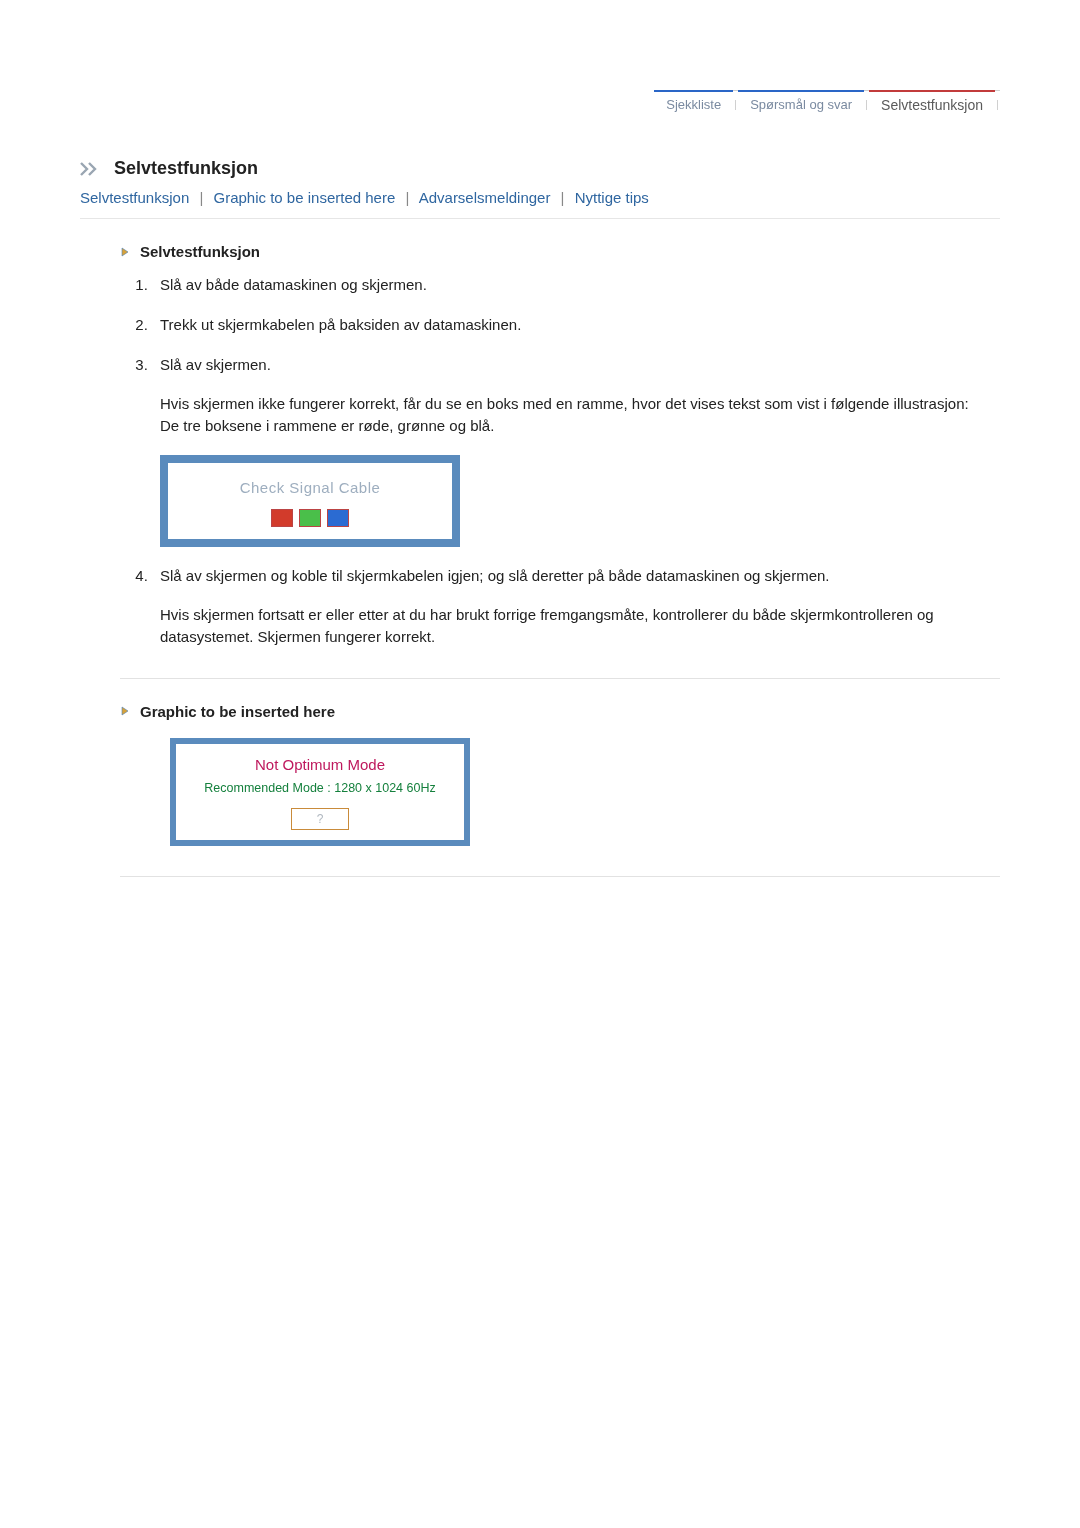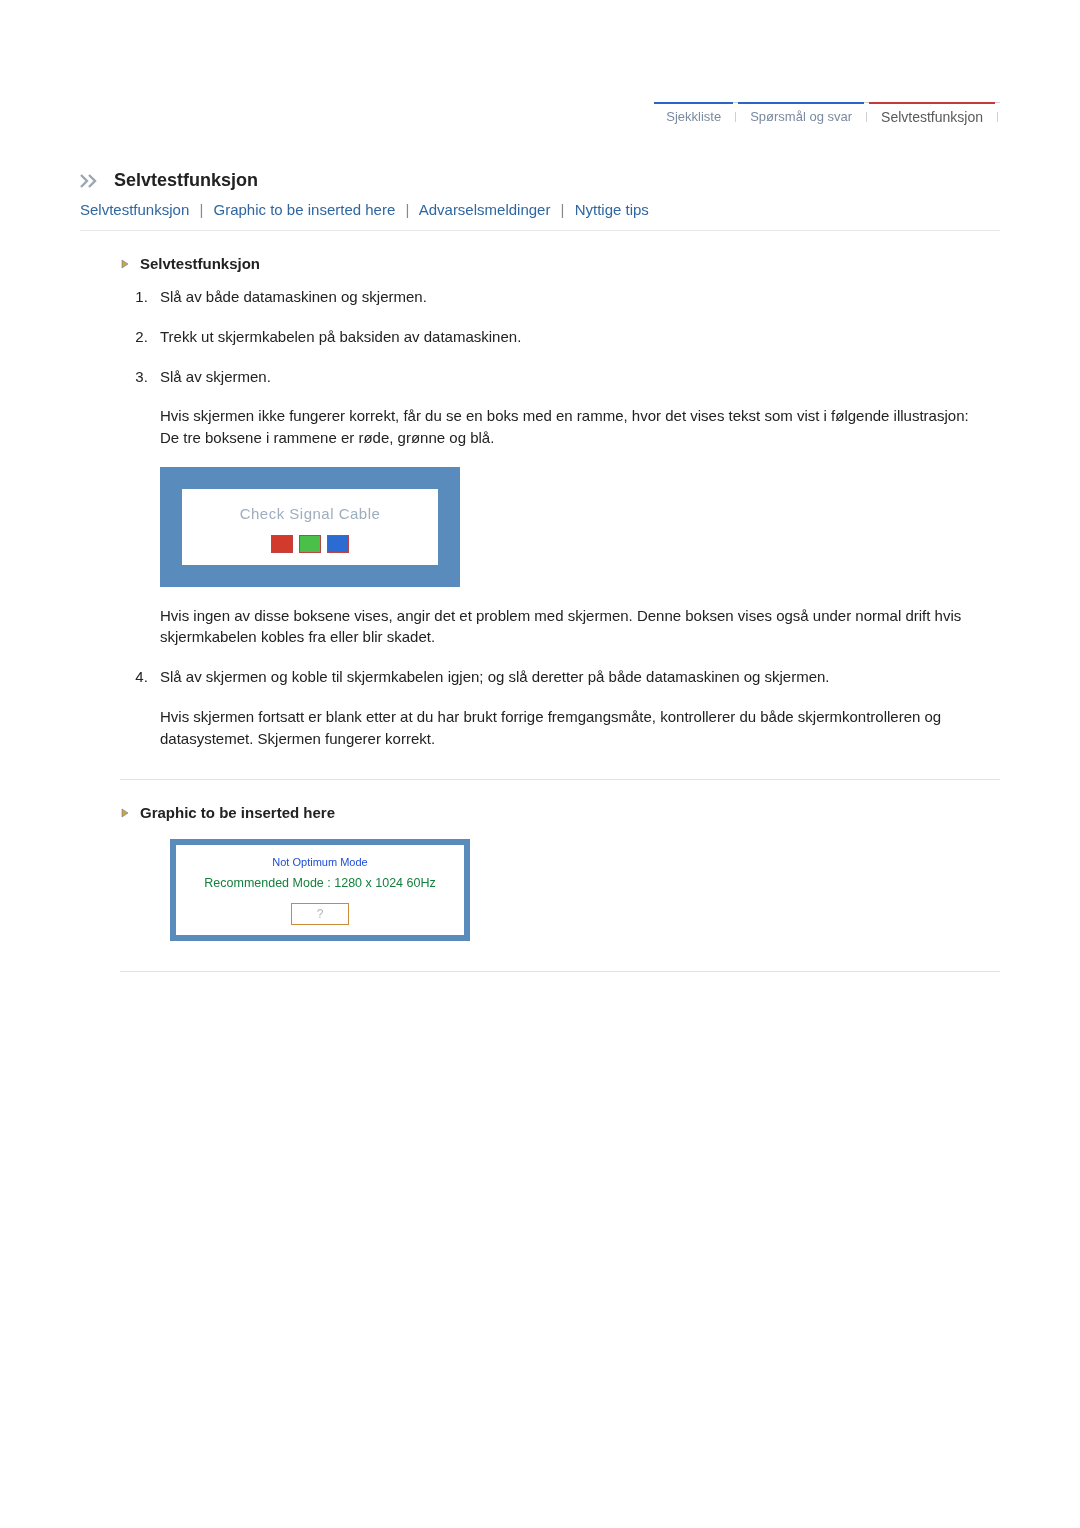--- a/index.html
+++ b/index.html
@@ -5,21 +5,21 @@
   html, body {
     margin: 0;
     padding: 0;
     background: #ffffff;
     font-family: Verdana, Arial, sans-serif;
     font-size: 15px;
     color: #222;
   }
   .page {
     width: 1080px;
-    margin: 12px auto;
+    margin: 0 auto;
     padding: 90px 80px 80px 80px;
     box-sizing: border-box;
   }
   
   .topnav-wrap {
     width: 100%;
     display: flex;
     justify-content: flex-end;
     margin-bottom: 40px;
   }
@@ -130,21 +130,21 @@
   }
   ol.steps > li .para {
     margin-top: 18px;
   }
 
   
   .monitor {
     width: 300px;
     margin: 18px 0 18px 0;
     background: #5a8bbd;
-    padding: 22px;
+    padding: 8px;
     box-sizing: border-box;
   }
   .monitor .screen {
     background: #ffffff;
     padding: 14px 8px 12px 8px;
     text-align: center;
   }
   .monitor .screen .msg1 {
     color: #9eaebf;
     font-size: 15px;
@@ -171,22 +171,22 @@
     background: #5a8bbd;
     padding: 6px;
     box-sizing: border-box;
   }
   .monitor2 .screen {
     background: #ffffff;
     padding: 10px 8px 10px 8px;
     text-align: center;
   }
   .monitor2 .line1 {
-    color: #1d4ed8;
-    font-size: 11px;
+    color: #be185d;
+    font-size: 15px;
     margin-bottom: 3px;
   }
   .monitor2 .line2 {
     color: #15803d;
     font-size: 12.5px;
     margin-bottom: 10px;
   }
   .monitor2 .btn {
     display: inline-block;
     border: 1px solid #c98b3a;
@@ -278,25 +278,24 @@
         <div class="screen">
           <div class="msg1">Check Signal Cable</div>
           <div class="swatches">
             <div class="box red"></div>
             <div class="box green"></div>
             <div class="box blue"></div>
           </div>
         </div>
       </div>
 
-      <div class="para">Hvis ingen av disse boksene vises, angir det et problem med skjermen. Denne boksen vises også under normal drift hvis skjermkabelen kobles fra eller blir skadet.</div>
     </li>
     <li>
       <span>Slå av skjermen og koble til skjermkabelen igjen; og slå deretter på både datamaskinen og skjermen.</span>
-      <div class="para">Hvis skjermen fortsatt er blank etter at du har brukt forrige fremgangsmåte, kontrollerer du både skjermkontrolleren og datasystemet. Skjermen fungerer korrekt.</div>
+      <div class="para">Hvis skjermen fortsatt er eller etter at du har brukt forrige fremgangsmåte, kontrollerer du både skjermkontrolleren og datasystemet. Skjermen fungerer korrekt.</div>
     </li>
   </ol>
 
   <hr class="medium">
 
   <div class="subhead">
     <span class="mini-arrow">
       <svg width="12" height="12" viewBox="0 0 12 12">
         <path d="M2 2 L8 6 L2 10 Z" fill="#d7a23a"></path>
         <path d="M2 2 L8 6 L2 10 Z" fill="none" stroke="#4a7fb8" stroke-width="0.6"></path>

